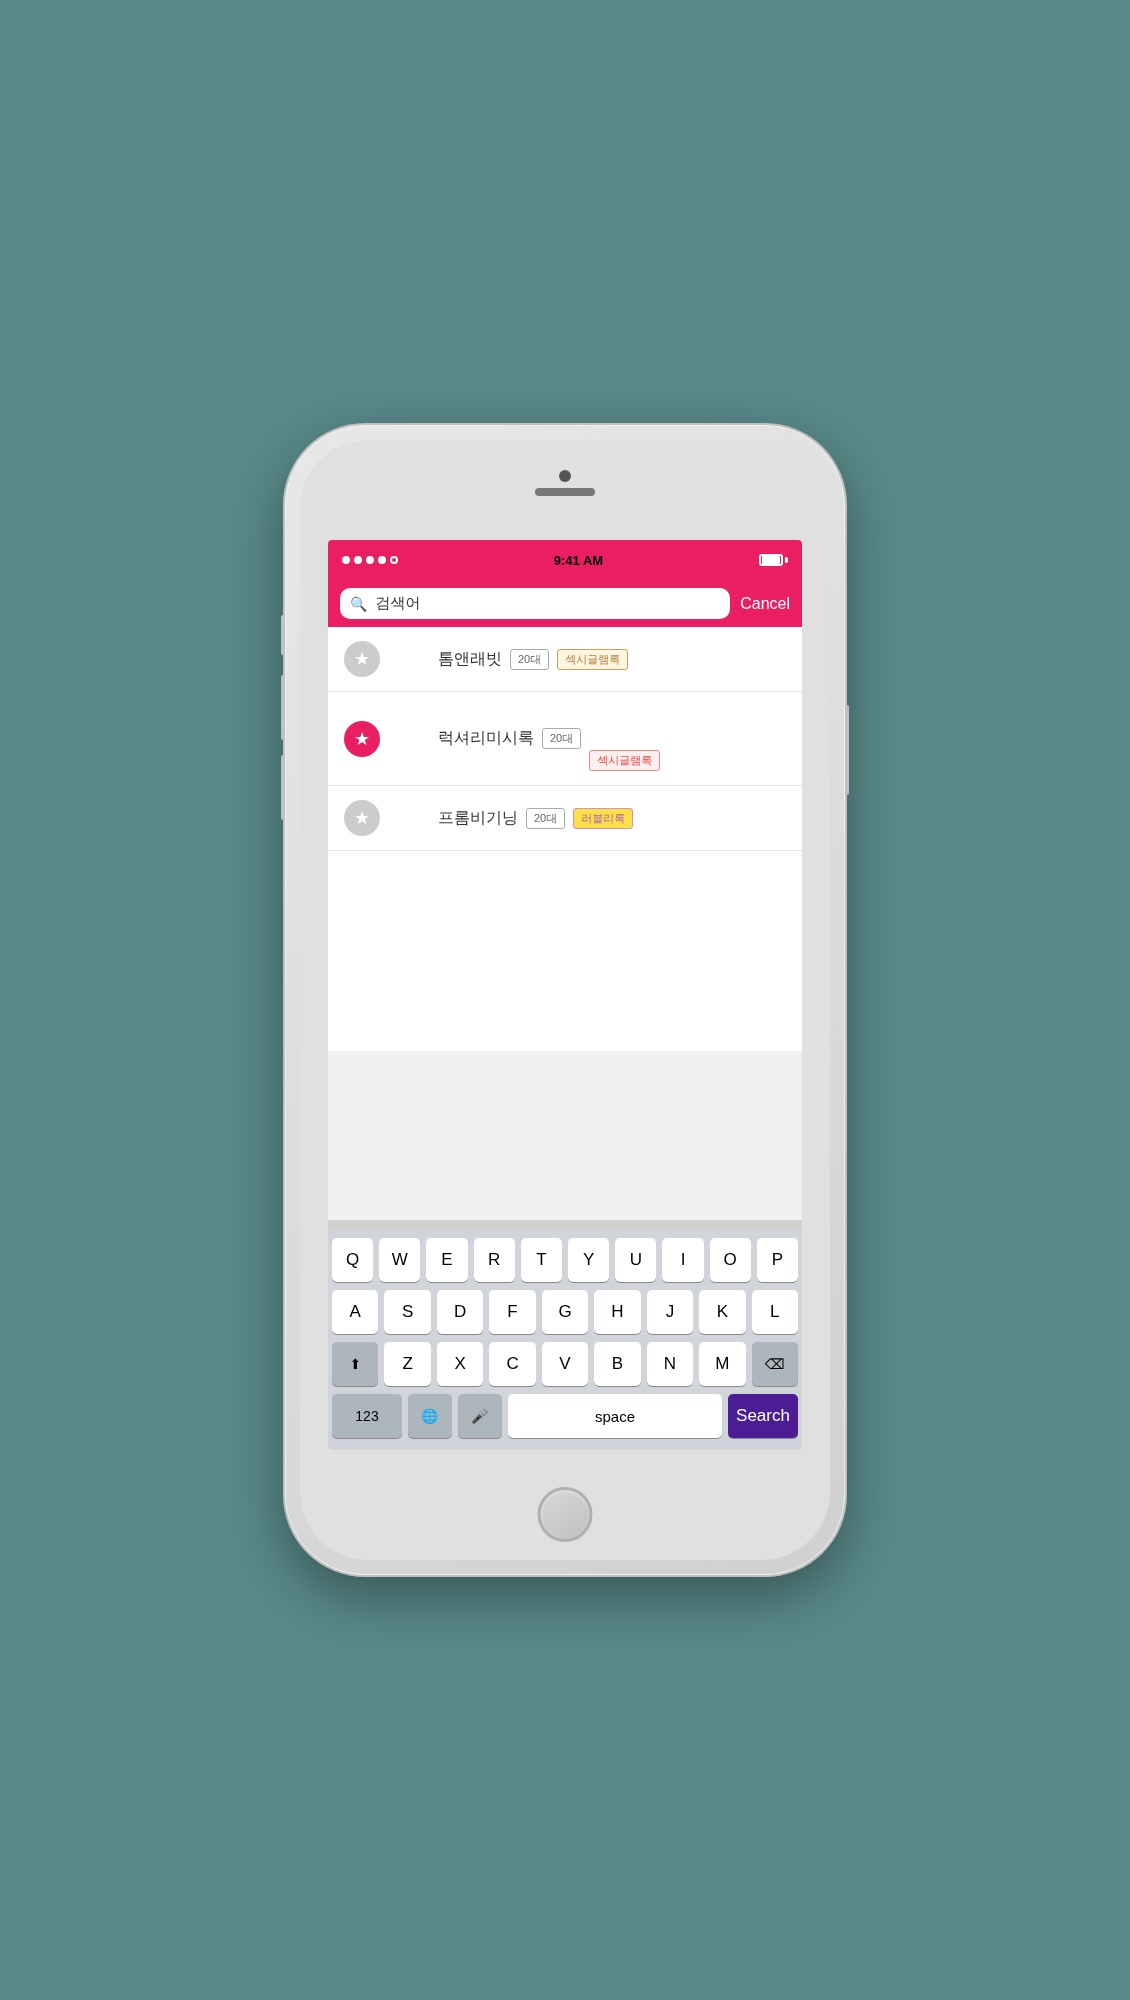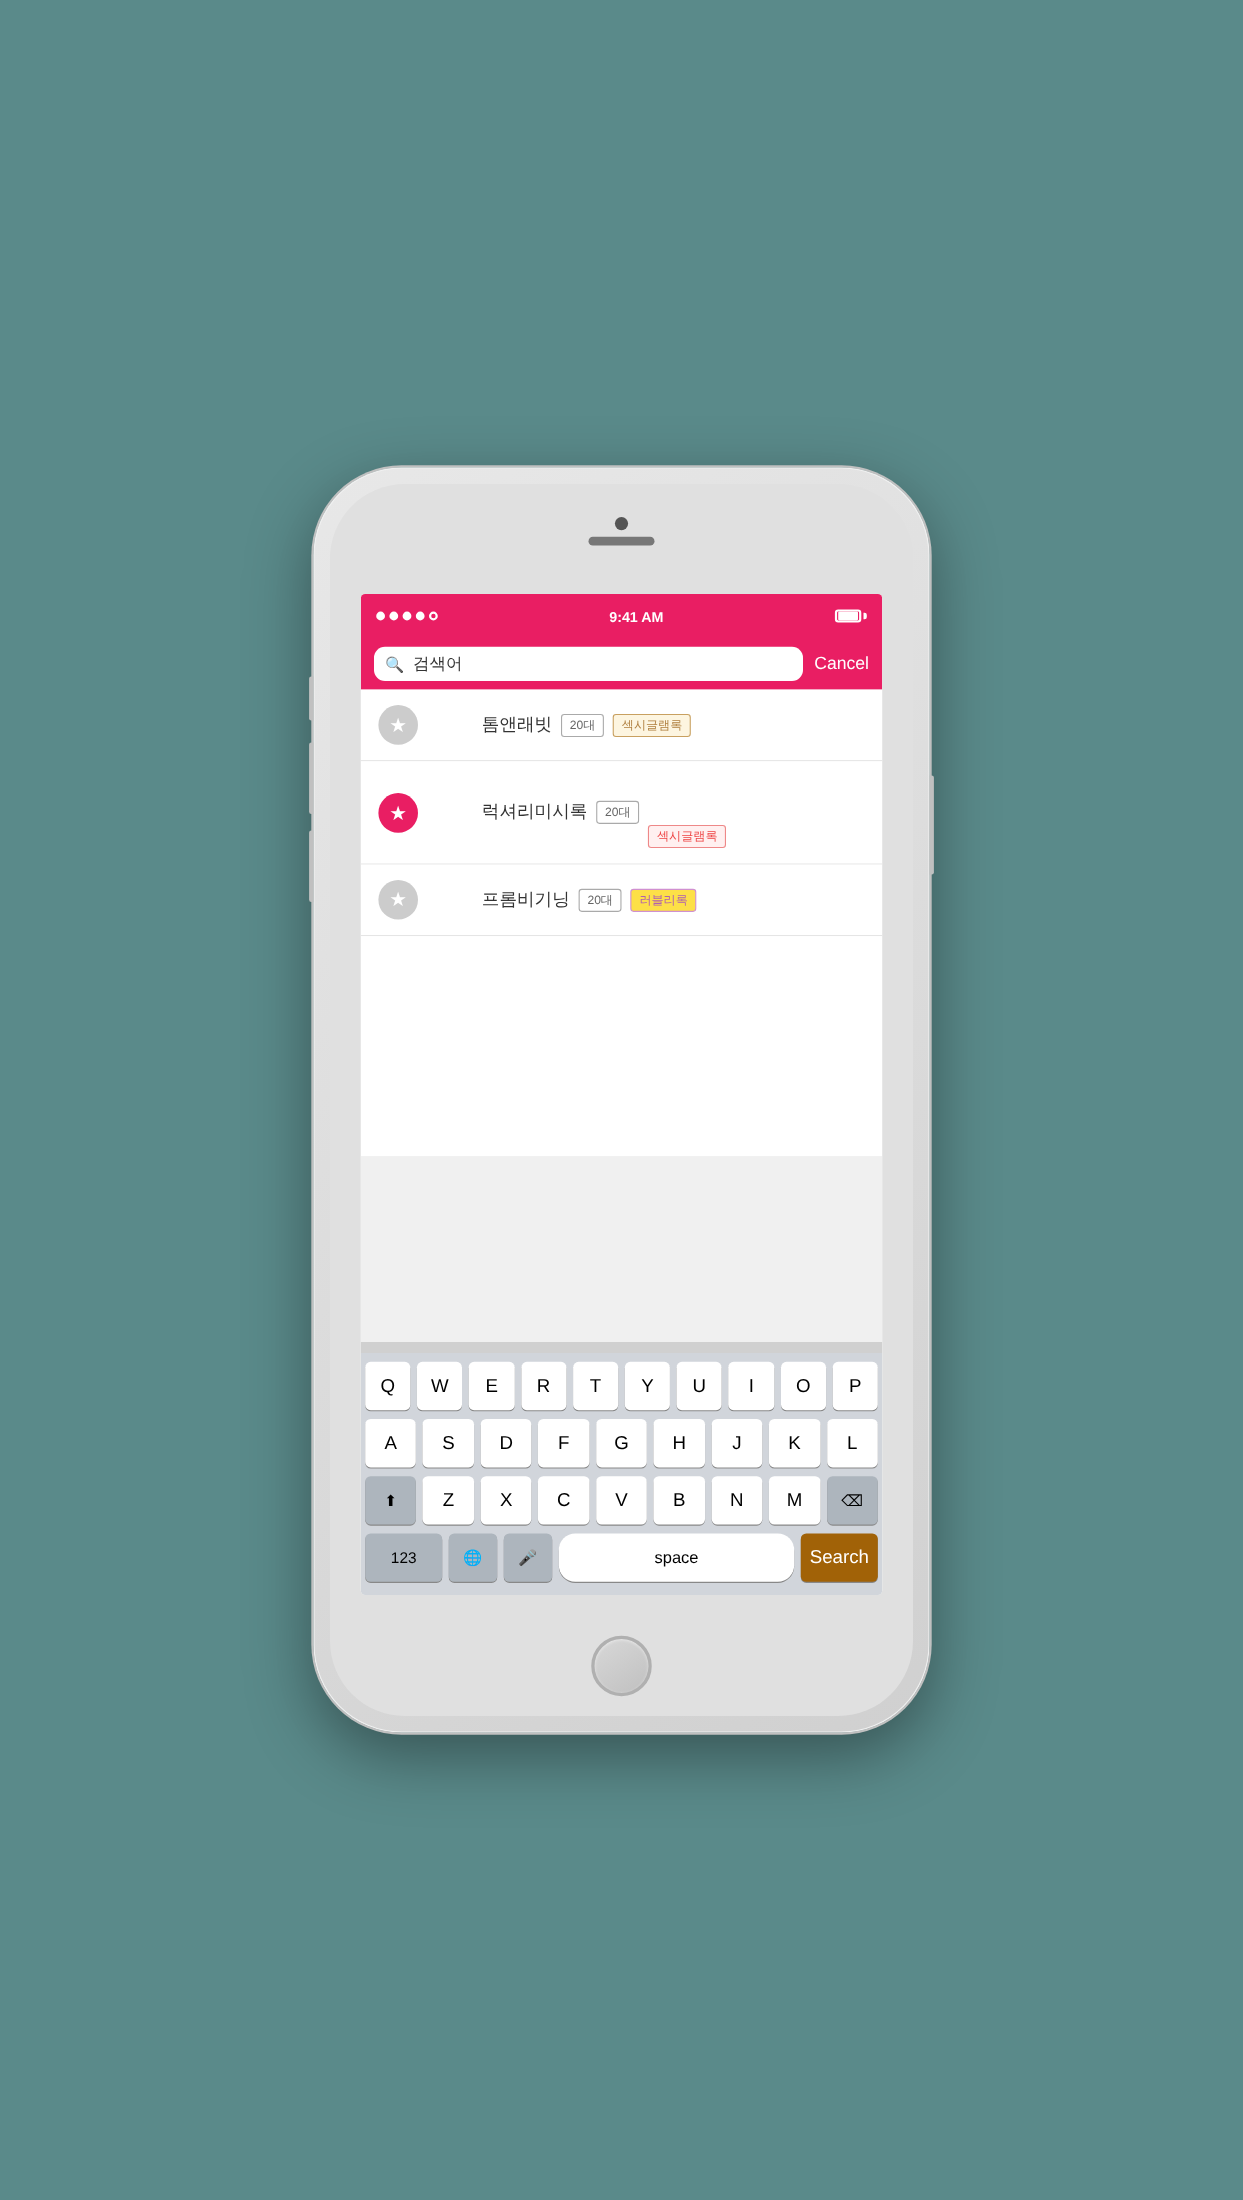--- a/index.html
+++ b/index.html
@@ -90,21 +90,21 @@
     }
 
     
     .status-bar {
       background: #E91E63;
       height: 40px;
       display: flex;
       align-items: center;
       justify-content: space-between;
       padding: 0 14px;
-      color: #ffffff;
+      color: #000000;
       font-size: 13px;
       font-weight: 600;
     }
     .status-dots {
       display: flex;
       gap: 4px;
       align-items: center;
     }
     .dot {
       width: 8px; height: 8px;
@@ -292,24 +292,23 @@
       font-size: 14px;
     }
     .kb-key.wide {
       flex: 1.5;
       max-width: 70px;
     }
     .kb-key.space {
       flex: 4;
       max-width: 999px;
       font-size: 15px;
-      border-radius: 15px;
     }
     .kb-key.blue {
-      background: #a16207;
+      background: #4c1d95;
       color: white;
       flex: 1.5;
       max-width: 70px;
     }
     .kb-shift {
       background: #adb5bd;
       width: 48px;
       max-width: 48px;
       font-size: 20px;
     }

